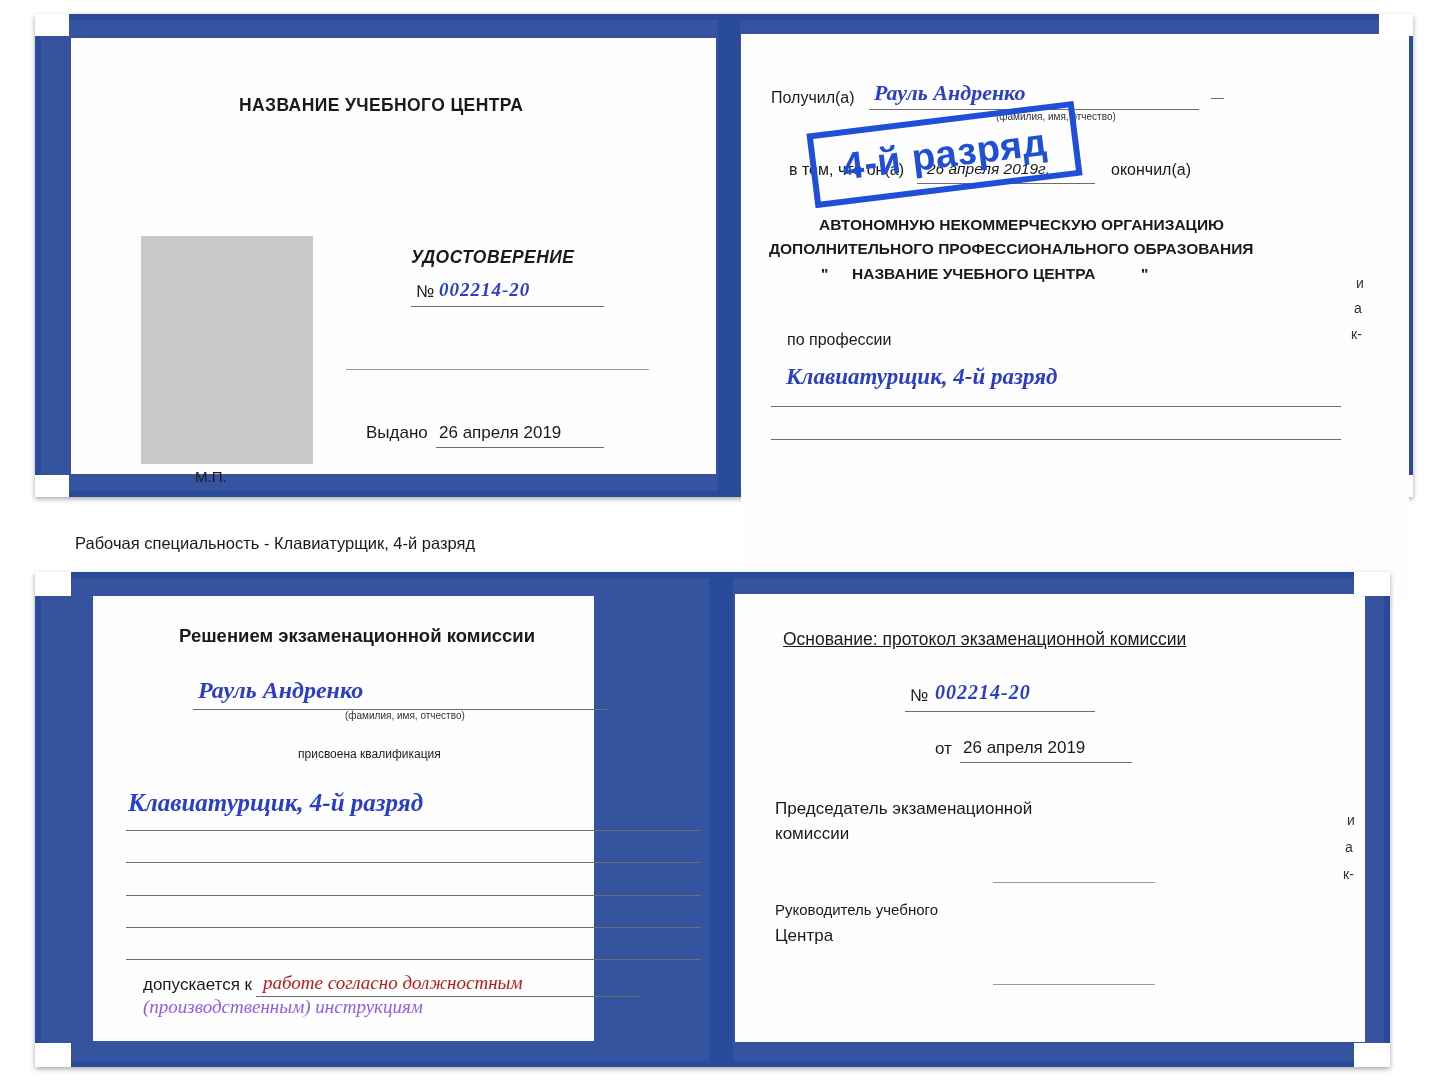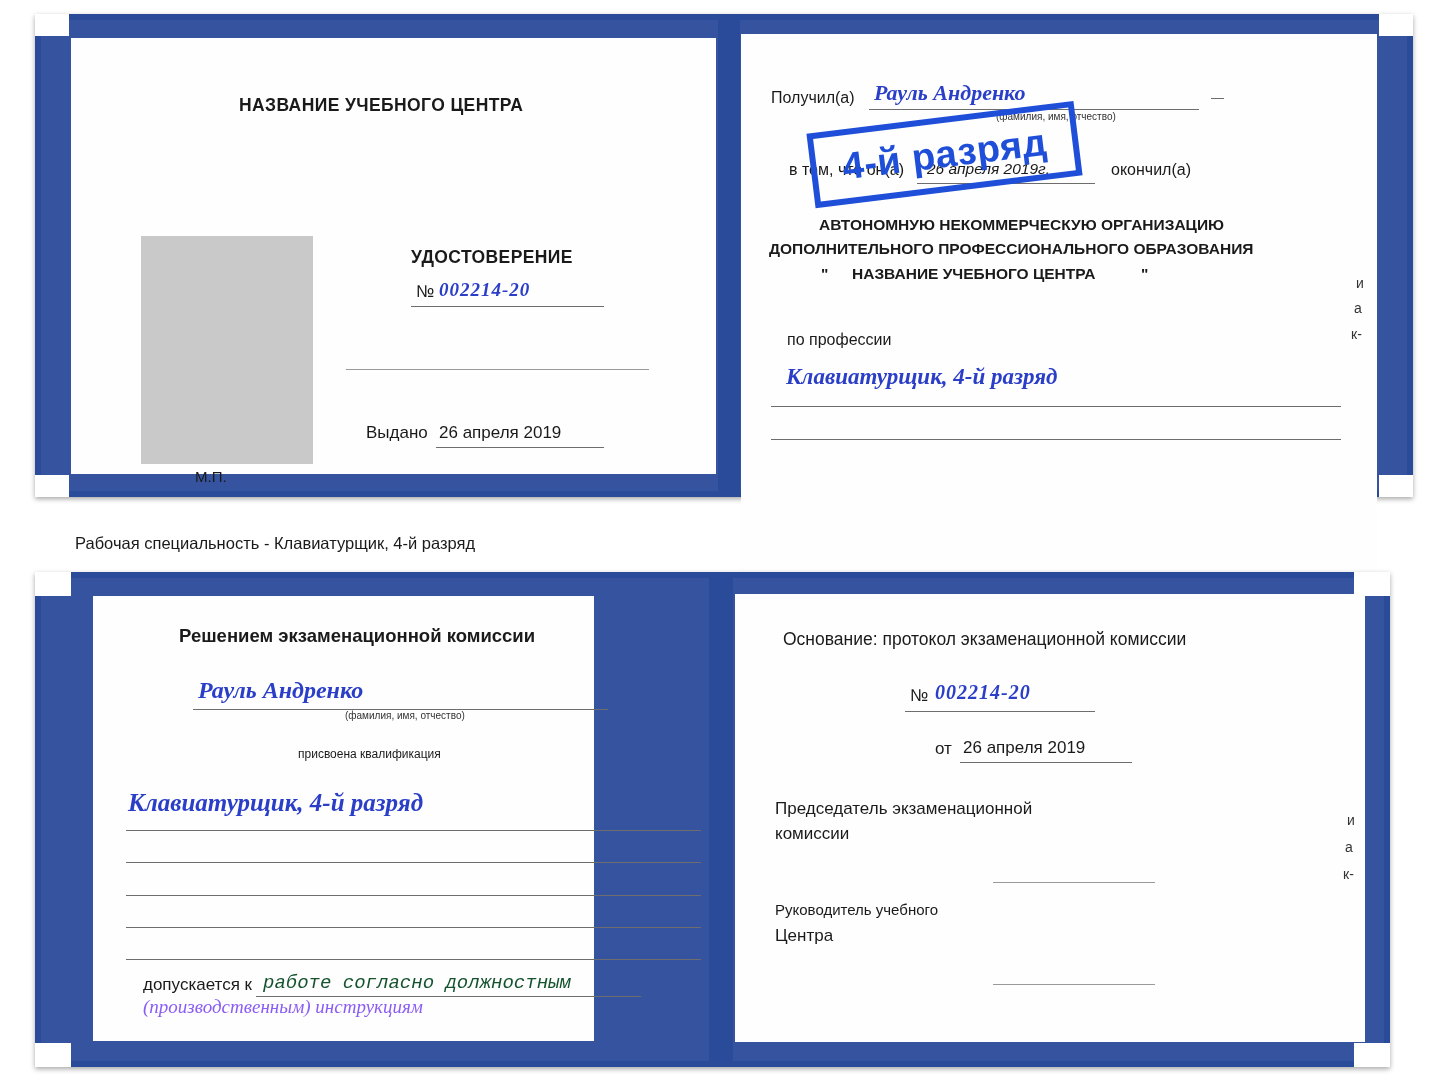--- a/index.html
+++ b/index.html
@@ -8,21 +8,21 @@
   
   .booklet{position:absolute;background:#2a4a9a;border-radius:0;
     box-shadow:0 2px 5px rgba(0,0,0,.35);}
   .booklet.top{left:35px;top:14px;width:1378px;height:483px;}
   .booklet.bottom{left:35px;top:572px;width:1355px;height:495px;}
 
   .cover-inner{position:absolute;inset:6px;background:#35539f;border-radius:3px;}
   .page{position:absolute;background:#fefefe;}
   
   .booklet.top .page.left{left:36px;top:24px;width:645px;height:436px;}
-  .booklet.top .page.right{left:706px;top:20px;width:636px;height:572px;}
+  .booklet.top .page.right{left:706px;top:20px;width:636px;height:572px;padding-left:32px;}
   
   .booklet.bottom .page.left{left:58px;top:24px;width:501px;height:445px;}
   .booklet.bottom .page.right{left:700px;top:22px;width:630px;height:448px;}
 
   .spine{position:absolute;background:#2a4a9a;}
   .booklet.top .spine{left:683px;top:6px;width:22px;height:471px;}
   .booklet.bottom .spine{left:674px;top:6px;width:24px;height:483px;}
 
   
   .notch{position:absolute;background:#ffffff;}
@@ -58,21 +58,21 @@
   <div class="notch" style="left:0;top:461px;width:34px;height:22px;"></div>
   <div class="notch" style="left:1344px;top:461px;width:34px;height:22px;"></div>
 
   <div class="spine"></div>
 
   <div class="page left">
     <div class="t print bold" style="left:168px;top:57px;font-size:17.5px;letter-spacing:.4px;">НАЗВАНИЕ УЧЕБНОГО ЦЕНТРА</div>
 
     <div class="photo" style="left:70px;top:198px;width:172px;height:228px;"></div>
 
-    <div class="t print bold" style="left:340px;top:209px;font-size:17.5px;letter-spacing:.4px;">УДОСТОВЕРЕНИЕ</div>
+    <div class="t print bold" style="left:340px;top:209px;font-size:17.5px;letter-spacing:.4px;font-style:italic;">УДОСТОВЕРЕНИЕ</div>
 
     <div class="t print" style="left:345px;top:244px;font-size:17px;">№</div>
     <div class="t hand" style="left:368px;top:241px;font-size:19px;letter-spacing:1px;">002214-20</div>
     <div class="line" style="left:340px;top:268px;width:193px;"></div>
 
     <div class="line soft" style="left:275px;top:331px;width:303px;"></div>
 
     <div class="t print" style="left:295px;top:385px;font-size:17px;">Выдано</div>
     <div class="t print" style="left:368px;top:385px;font-size:17px;">26 апреля 2019</div>
     <div class="line" style="left:365px;top:409px;width:168px;"></div>
@@ -135,27 +135,27 @@
 
     <div class="t hand" style="left:35px;top:193px;font-size:25px;">Клавиатурщик, 4-й разряд</div>
 
     <div class="line" style="left:33px;top:234px;width:575px;"></div>
     <div class="line" style="left:33px;top:266px;width:575px;"></div>
     <div class="line" style="left:33px;top:299px;width:575px;"></div>
     <div class="line" style="left:33px;top:331px;width:575px;"></div>
     <div class="line" style="left:33px;top:363px;width:575px;"></div>
 
     <div class="t print" style="left:50px;top:379px;font-size:17px;">допускается к</div>
-    <div class="t handb" style="left:170px;top:376px;font-size:19px;color:#14532d;font-family:Liberation Mono, monospace;">работе согласно должностным</div>
+    <div class="t handb" style="left:170px;top:376px;font-size:19px;color:#b91c1c;">работе согласно должностным</div>
     <div class="line" style="left:163px;top:400px;width:385px;"></div>
     <div class="t handb" style="left:50px;top:400px;font-size:19px;color:#8b5cf6;">(производственным) инструкциям</div>
   </div>
 
   <div class="page right">
-    <div class="t print" style="left:48px;top:35px;font-size:17.5px;">Основание: протокол экзаменационной комиссии</div>
+    <div class="t print" style="left:48px;top:35px;font-size:17.5px;text-decoration:underline;">Основание: протокол экзаменационной комиссии</div>
 
     <div class="t print" style="left:175px;top:92px;font-size:17px;">№</div>
     <div class="t hand" style="left:200px;top:87px;font-size:20px;letter-spacing:1px;">002214-20</div>
     <div class="line" style="left:170px;top:117px;width:190px;"></div>
 
     <div class="t print" style="left:200px;top:145px;font-size:17px;">от</div>
     <div class="t print" style="left:228px;top:144px;font-size:17px;">26 апреля 2019</div>
     <div class="line" style="left:225px;top:168px;width:172px;"></div>
 
     <div class="t print" style="left:40px;top:205px;font-size:17px;">Председатель экзаменационной</div>

